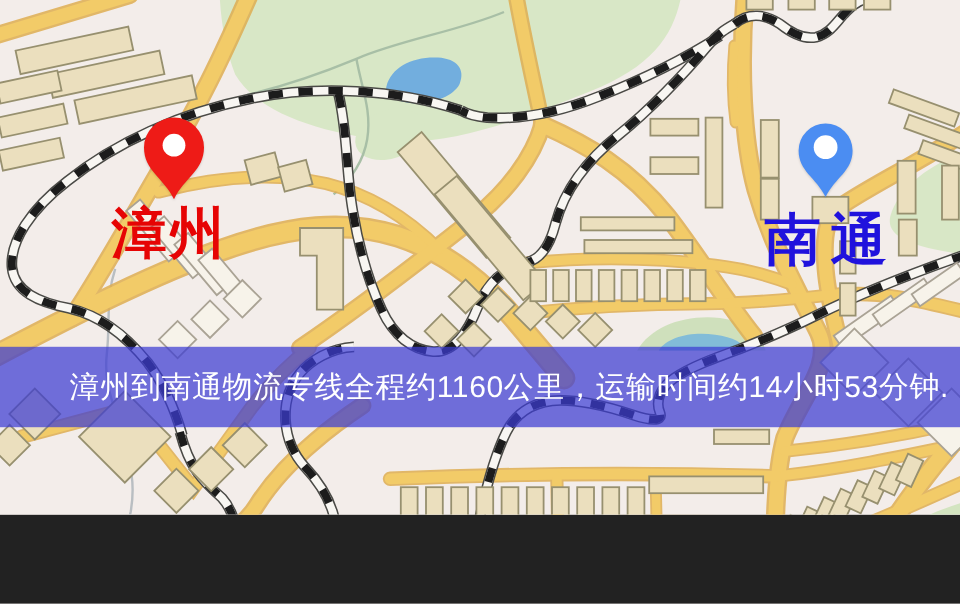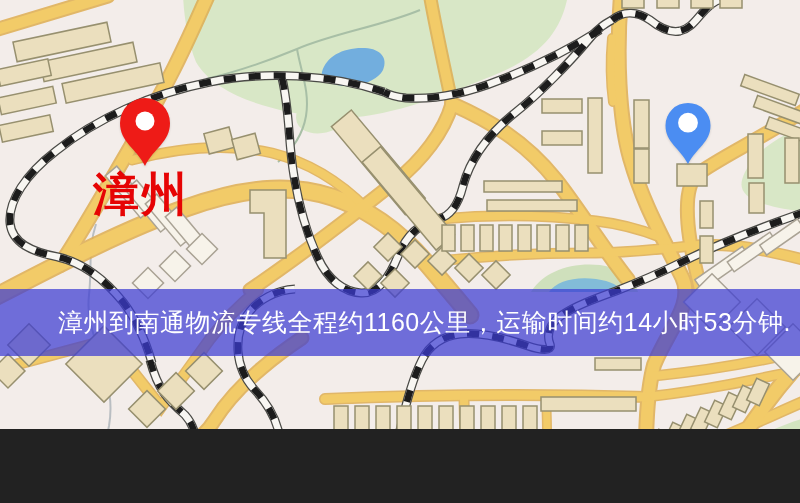--- a/index.html
+++ b/index.html
@@ -289,18 +289,19 @@
     </svg>
   </div>
   <div class="city-label label-origin">漳州</div>
 
   <div class="marker" style="left:664px;top:102px;">
     <svg class="pin-svg" width="48" height="63" viewBox="0 0 52 70">
       <path d="M26,69 C17,51 1,45 1,26 A25,25 0 1 1 51,26 C51,45 35,51 26,69 Z" fill="#4b8df2"></path>
       <circle cx="26" cy="23" r="11" fill="#ffffff"></circle>
     </svg>
   </div>
+  <div class="city-label label-dest">南通</div>
 
   <div class="banner">
     <span class="banner-text">漳州到南通物流专线全程约1160公里，运输时间约14小时53分钟.</span>
   </div>
 
 </div>
 
 </body></html>

